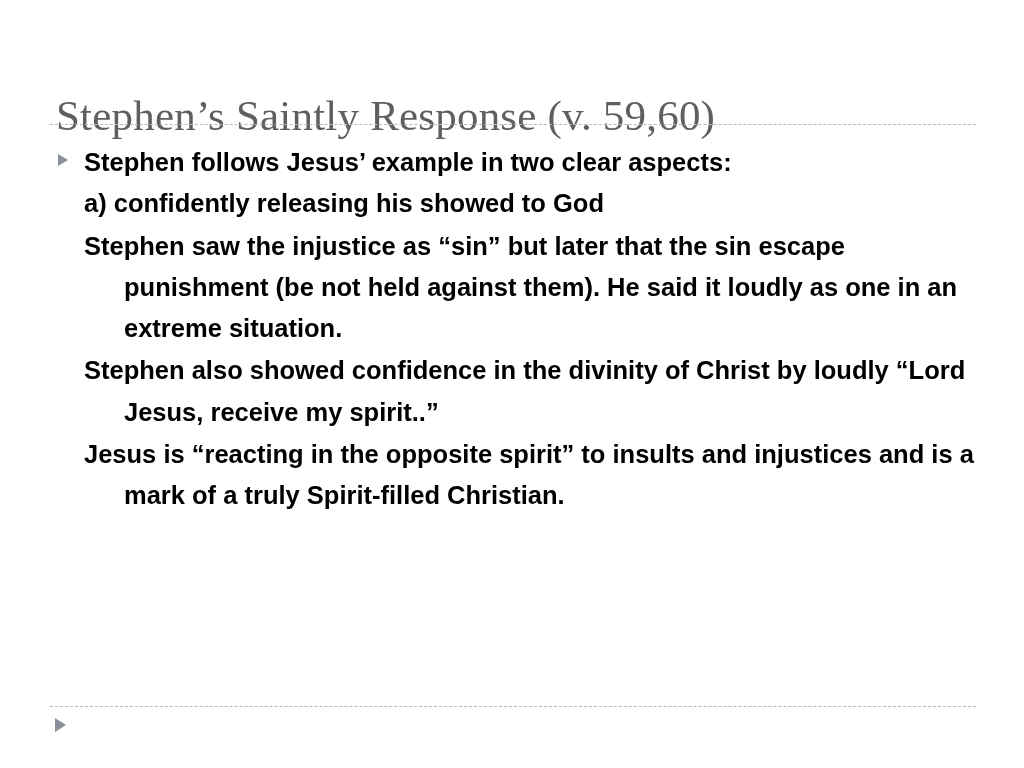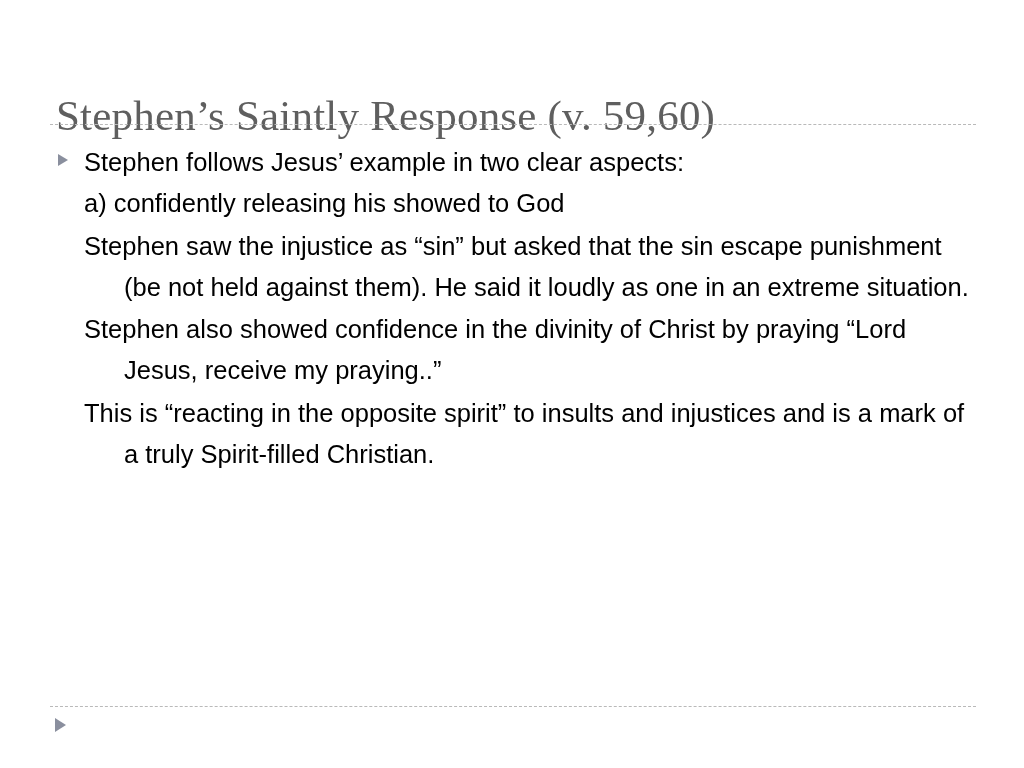--- a/index.html
+++ b/index.html
@@ -75,20 +75,21 @@
     color: #000000;
     text-indent: 0;
     padding-left: 0;
   }
   .para.hang {
     padding-left: 40px;
     text-indent: -40px;
   }
   .block {
     margin-bottom: 1px;
+    font-weight: bold;
   }
   .footer-arrow {
     position: absolute;
     left: 52px;
     top: 716px;
     color: #8a8f9e;
   }
   .footer-arrow svg { display: block; }
 </style>
 </head>
@@ -109,32 +110,32 @@
       </span>
       <div class="para">
         <span>Stephen follows Jesus’ example in two clear aspects:</span><br>
         <span>a) confidently releasing his showed to God</span>
       </div>
     </div>
 
 
     <div class="bullet-row block">
       <span class="arrow"></span>
-      <div class="para hang">Stephen saw the injustice as “sin” but asked that the sin escape punishment (be not held against them). He said it loudly as one in an extreme situation.</div>
+      <div class="para hang">Stephen saw the injustice as “sin” but later that the sin escape punishment (be not held against them). He said it loudly as one in an extreme situation.</div>
     </div>
 
     <div class="bullet-row block">
       <span class="arrow"></span>
-      <div class="para hang">Stephen also showed confidence in the divinity of Christ by praying “Lord Jesus, receive my praying..”</div>
+      <div class="para hang">Stephen also showed confidence in the divinity of Christ by loudly “Lord Jesus, receive my spirit..”</div>
     </div>
 
 
     <div class="bullet-row block">
       <span class="arrow"></span>
-      <div class="para hang">This is “reacting in the opposite spirit” to insults and injustices and is a mark of a truly Spirit-filled Christian.</div>
+      <div class="para hang">Jesus is “reacting in the opposite spirit” to insults and injustices and is a mark of a truly Spirit-filled Christian.</div>
     </div>
 
   </div>
 
   <div class="bottom-rule"></div>
   <span class="footer-arrow">
     <svg width="16" height="18" viewBox="0 0 16 18" aria-hidden="true">
         <polygon points="3,2 14,9 3,16" fill="#8a8f9e"></polygon>
       </svg>
   </span>

